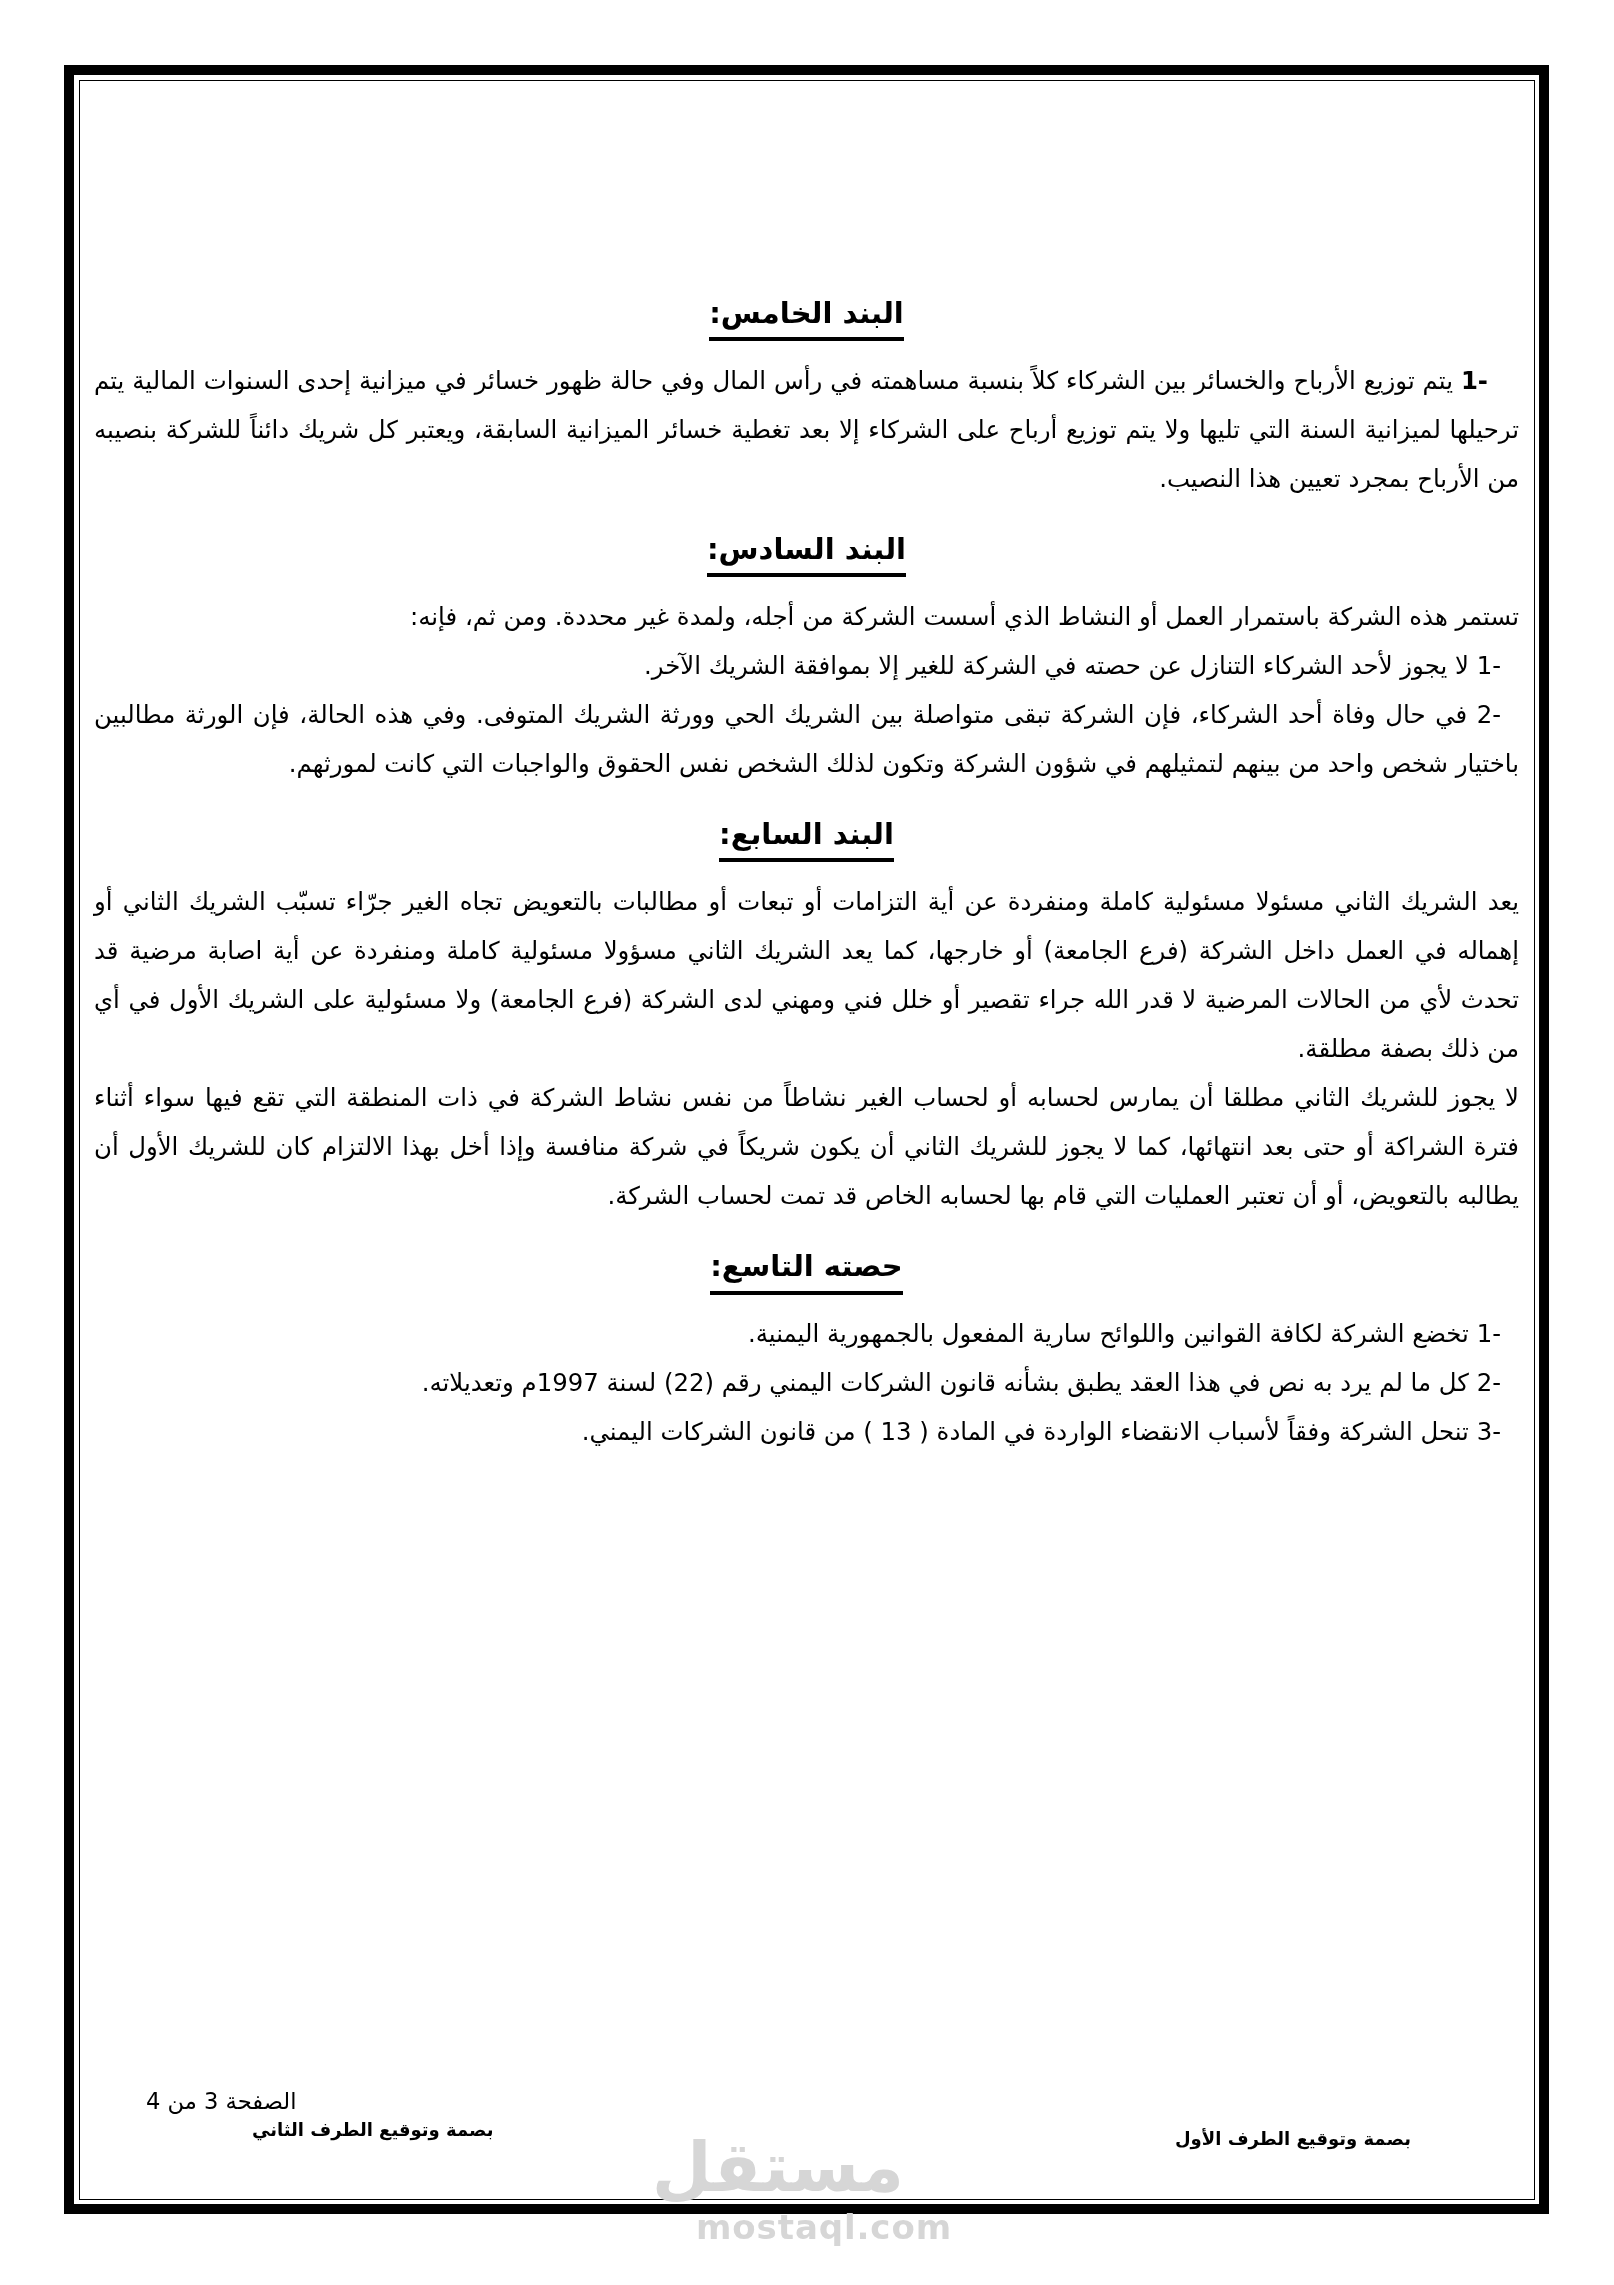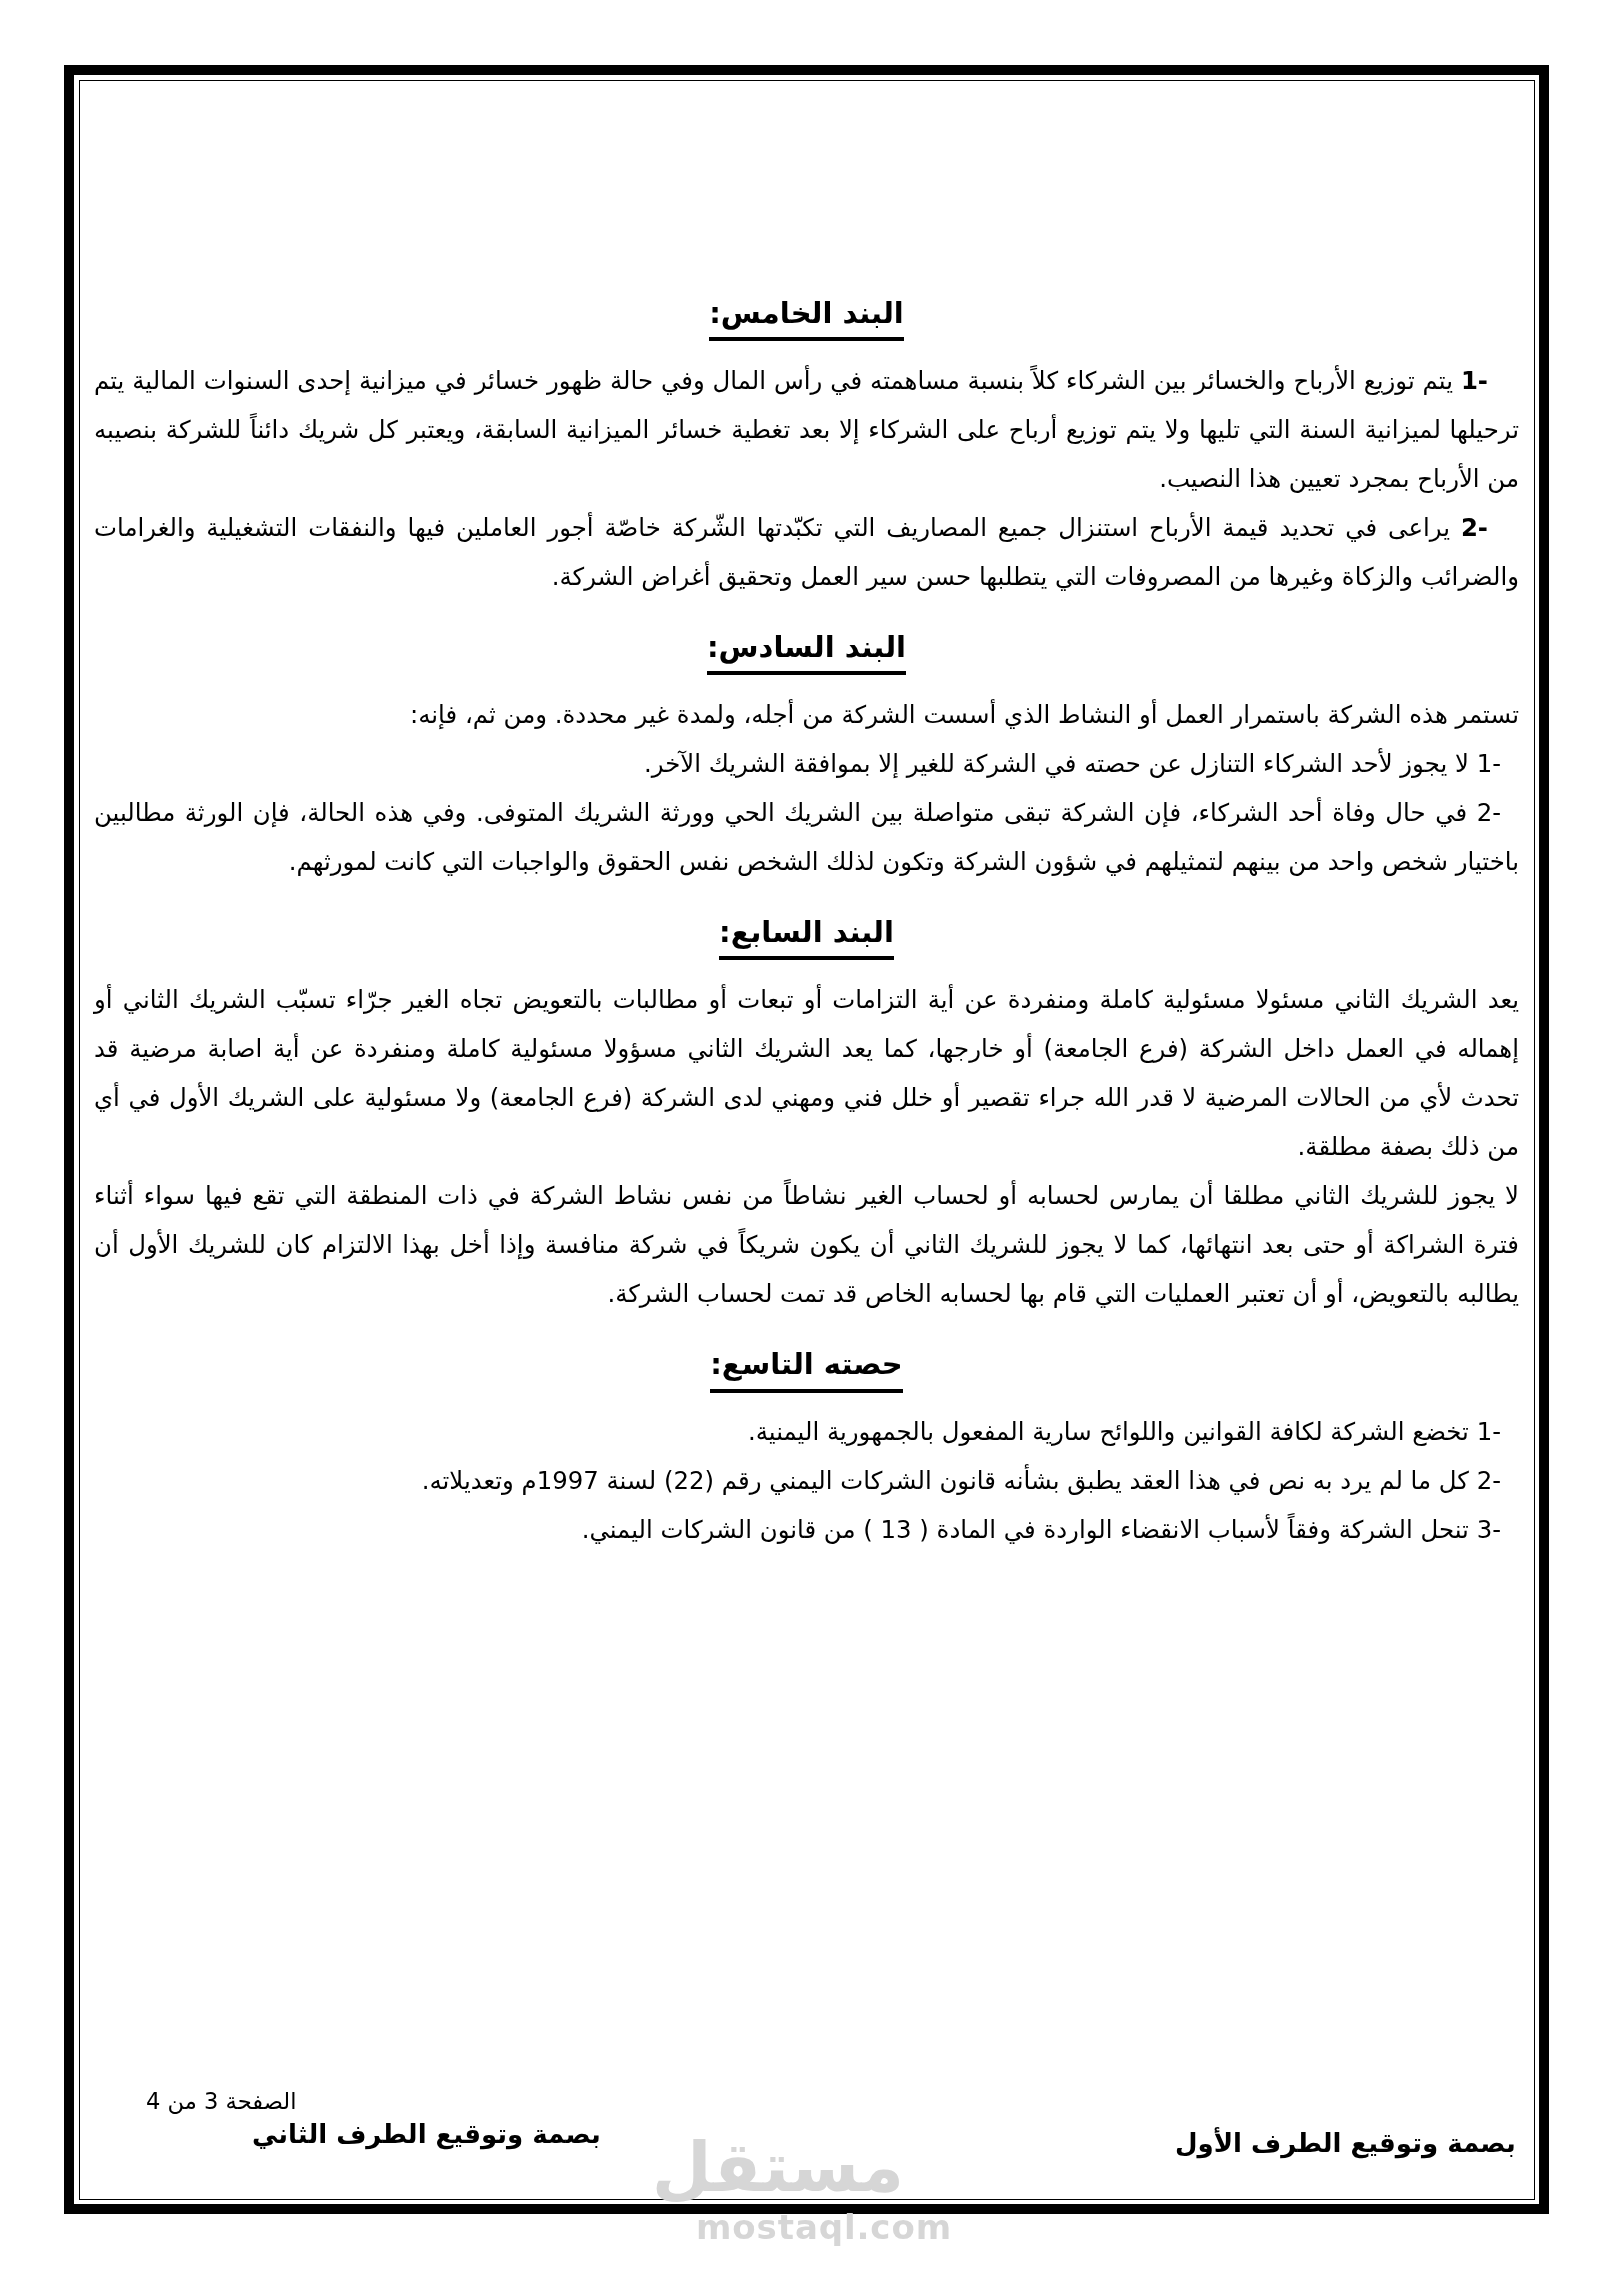--- a/index.html
+++ b/index.html
@@ -70,21 +70,21 @@
     left: 147px;
     top: 2088px;
     direction: rtl;
     font-size: 22.6px;
     color: #000000;
     white-space: nowrap;
   }
   .sig {
     position: absolute;
     direction: rtl;
-    font-size: 26px;
+    font-size: 18px;
     font-weight: bold;
     color: #000000;
     white-space: nowrap;
   }
   .sig-second { left: 253px; top: 2119px; }
   .sig-first  { left: 1176px; top: 2128px; }
 
   
   .watermark {
     position: absolute;
@@ -114,21 +114,20 @@
 
 <div class="page">
 
   <div class="frame">
     <div class="frame-inner">
       <div class="doc">
 
         <section class="clause s5">
           <h2 class="clause-title"><span class="underline">البند الخامس:</span></h2>
           <p class="para numbered"><span class="num">1-</span> <span>يتم توزيع الأرباح والخسائر بين الشركاء كلاً بنسبة مساهمته في رأس المال وفي حالة ظهور خسائر في ميزانية إحدى السنوات المالية يتم ترحيلها لميزانية السنة التي تليها ولا يتم توزيع أرباح على الشركاء إلا بعد تغطية خسائر الميزانية السابقة، ويعتبر كل شريك دائناً للشركة بنصيبه من الأرباح بمجرد تعيين هذا النصيب.</span></p>
-          <p class="para numbered"><span class="num">2-</span> <span>يراعى في تحديد قيمة الأرباح استنزال جميع المصاريف التي تكبّدتها الشّركة خاصّة أجور العاملين فيها والنفقات التشغيلية والغرامات والضرائب والزكاة وغيرها من المصروفات التي يتطلبها حسن سير العمل وتحقيق أغراض الشركة.</span></p>
         </section>
 
         <section class="clause s6">
           <h2 class="clause-title"><span class="underline">البند السادس:</span></h2>
           <p class="para intro">تستمر هذه الشركة باستمرار العمل أو النشاط الذي أسست الشركة من أجله، ولمدة غير محددة. ومن ثم، فإنه:</p>
           <p class="para list-item"><span class="num">1-</span> <span>لا يجوز لأحد الشركاء التنازل عن حصته في الشركة للغير إلا بموافقة الشريك الآخر.</span></p>
           <p class="para list-item"><span class="num">2-</span> <span>في حال وفاة أحد الشركاء، فإن الشركة تبقى متواصلة بين الشريك الحي وورثة الشريك المتوفى. وفي هذه الحالة، فإن الورثة مطالبين باختيار شخص واحد من بينهم لتمثيلهم في شؤون الشركة وتكون لذلك الشخص نفس الحقوق والواجبات التي كانت لمورثهم.</span></p>
         </section>
 
         <section class="clause s7">

